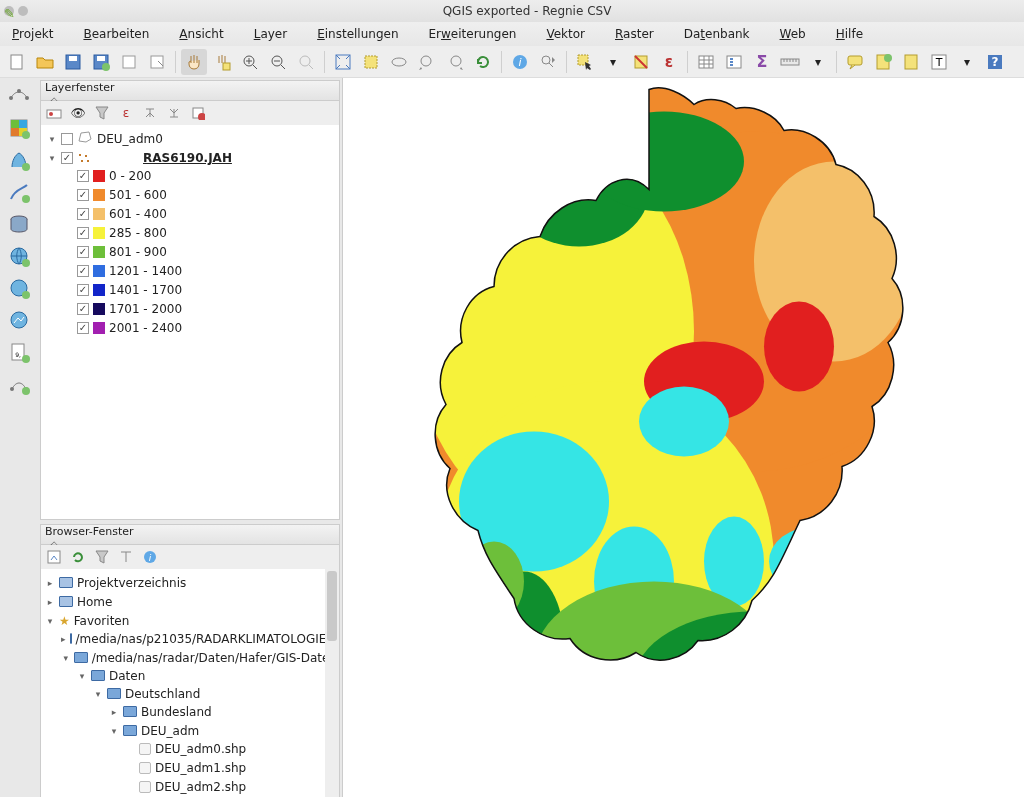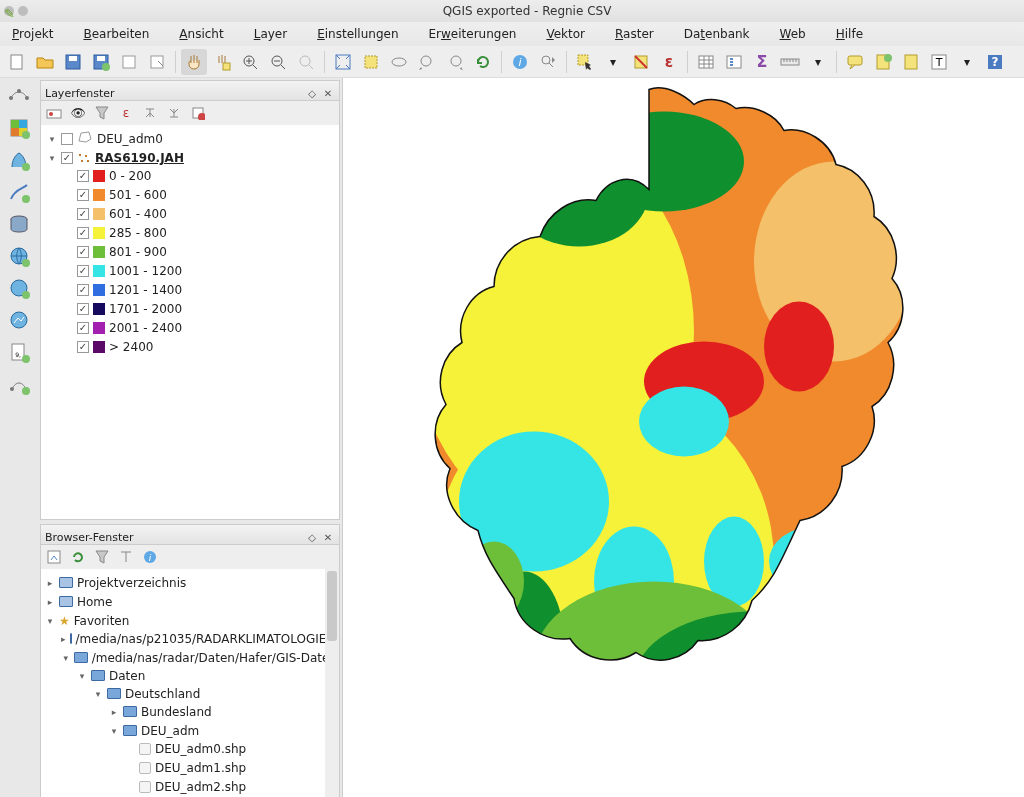--- a/index.html
+++ b/index.html
@@ -24,21 +24,21 @@
 
 
 .main { display:flex; height: calc(797px - 22px - 24px - 32px); }
 .leftcol { width: 38px; background:#e8e8e8; display:flex; flex-direction:column; align-items:center; padding-top:4px; gap:4px;}
 .leftcol .lt { width:28px; height:28px; display:flex; align-items:center; justify-content:center;}
 .panels { width: 304px; display:flex; flex-direction:column; }
 .canvas { flex:1; background:#fff; position:relative; overflow:hidden; border-left:1px solid #ccc;}
 
 
 .panel { background:#eee; border:1px solid #ccc; margin:2px; display:flex; flex-direction:column;}
-.phead { height:20px; display:flex; align-items:flex-end; padding:0 4px; font-size:11px; background:linear-gradient(#f3f3f3,#e3e3e3); border-bottom:1px solid #ccc;}
+.phead { height:20px; display:flex; align-items:flex-start; padding:0 4px; font-size:11px; background:linear-gradient(#f3f3f3,#e3e3e3); border-bottom:1px solid #ccc;flex-direction:column;}
 .phead .head-title{flex:1;}
 .phead .pb { width:14px; height:14px; display:inline-flex; align-items:center; justify-content:center; font-size:10px; color:#555; margin-left:2px; border:1px solid transparent;}
 .ptool { height:24px; display:flex; align-items:center; padding:0 4px; gap:6px; background:#eee;}
 .ptool span{display:inline-flex; width:18px; height:18px; align-items:center; justify-content:center;}
 .pbody { flex:1; background:#fff; overflow:auto; padding:4px 2px;}
 #layer-panel { flex: 0 0 440px; }
 #browser-panel { flex: 1; }
 
 
 .tree ul { list-style:none; padding-left:16px;}
@@ -47,21 +47,21 @@
 .exp { width:10px; text-align:center; color:#666; font-size:9px; display:inline-block;}
 .chk { width:12px; height:12px; border:1px solid #999; background:#fff; display:inline-flex; align-items:center; justify-content:center; font-size:10px; color:#444;}
 .chk.checked::after{content:"✓";}
 .swatch { width:12px; height:12px; display:inline-block;}
 .dots { width:14px; height:12px; display:inline-block; background:
   radial-gradient(circle at 3px 3px,#c47a2c 1px,transparent 1.5px),
   radial-gradient(circle at 9px 4px,#c47a2c 1px,transparent 1.5px),
   radial-gradient(circle at 5px 9px,#c47a2c 1px,transparent 1.5px),
   radial-gradient(circle at 11px 9px,#c47a2c 1px,transparent 1.5px);}
 .ln-label { font-size:12px;}
-.bold-u { font-weight:bold; text-decoration:underline;}
+.bold-u { font-weight:bold; text-decoration:underline;margin-left:48px;}
 .fico { width:14px; height:11px; background:#7aa7d9; border:1px solid #3d6aa3; border-radius:1px; display:inline-block;}
 .fico.closed{background:#a8c3e4;}
 .fileico{ width:12px; height:12px; border:1px solid #bbb; border-radius:2px; background:#f5f5f5; display:inline-block;}
 .scrollbar{ position:absolute; right:0; top:0; bottom:0; width:14px; background:#eee;}
 .scrollthumb{ position:absolute; right:2px; top:2px; width:10px; height:70px; background:#c9c9c9; border-radius:3px;}
 
 
 .mapwrap{ position:absolute; left:50%; top:50%; transform:translate(-50%,-50%);}
 svg.germany { width:560px; height:710px; }
 </style>
@@ -453,54 +453,46 @@
                       <span class="exp"></span>
                       <span class="chk checked"></span>
                       <span class="swatch" style="background:#6dbf3a"></span>
                       <span class="ln-label">801 - 900</span>
                     </div>
                   </li>
                   <li>
                     <div class="row">
                       <span class="exp"></span>
                       <span class="chk checked"></span>
-                      <span class="swatch" style="background:#35e5e5"></span>
-                      <span class="ln-label">1001 - 1200</span>
-                    </div>
-                  </li>
-                  <li>
-                    <div class="row">
-                      <span class="exp"></span>
-                      <span class="chk checked"></span>
                       <span class="swatch" style="background:#2f6de0"></span>
                       <span class="ln-label">1201 - 1400</span>
                     </div>
                   </li>
                   <li>
                     <div class="row">
                       <span class="exp"></span>
                       <span class="chk checked"></span>
+                      <span class="swatch" style="background:#1225c9"></span>
+                      <span class="ln-label">1401 - 1700</span>
+                    </div>
+                  </li>
+                  <li>
+                    <div class="row">
+                      <span class="exp"></span>
+                      <span class="chk checked"></span>
                       <span class="swatch" style="background:#160a5e"></span>
                       <span class="ln-label">1701 - 2000</span>
                     </div>
                   </li>
                   <li>
                     <div class="row">
                       <span class="exp"></span>
                       <span class="chk checked"></span>
                       <span class="swatch" style="background:#a21fb0"></span>
                       <span class="ln-label">2001 - 2400</span>
-                    </div>
-                  </li>
-                  <li>
-                    <div class="row">
-                      <span class="exp"></span>
-                      <span class="chk checked"></span>
-                      <span class="swatch" style="background:#5a0a66"></span>
-                      <span class="ln-label">&gt; 2400</span>
                     </div>
                   </li>
                 </ul>
             </li>
           </ul>
         </div>
       </div>
     </div>
 
     <div class="panel" id="browser-panel">

